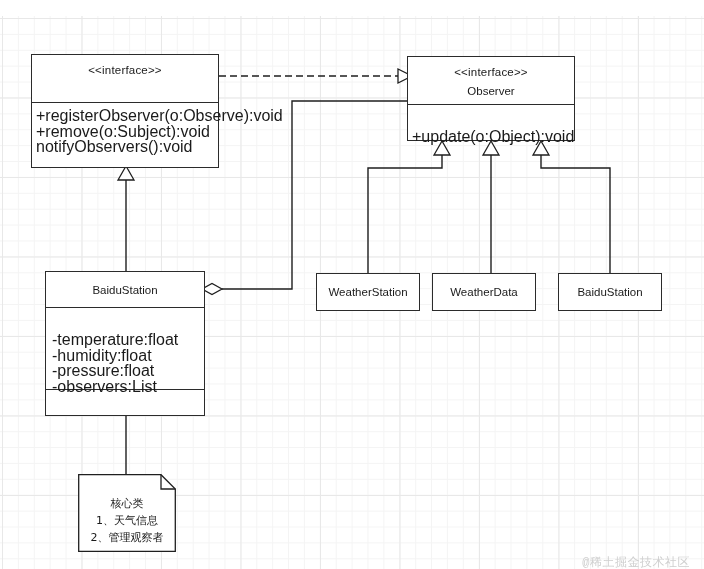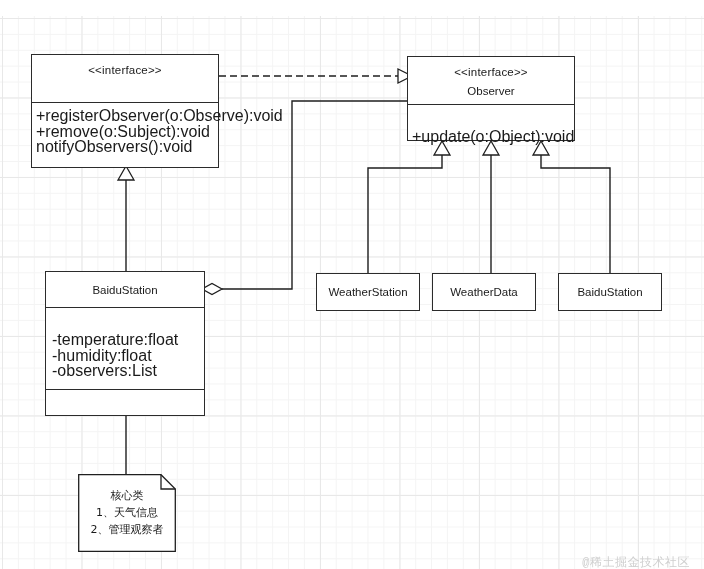--- a/index.html
+++ b/index.html
@@ -82,21 +82,21 @@
     overflow: visible;
   }
 
   .note {
     position: absolute;
     z-index: 5;
   }
   .note-text {
     position: absolute;
     left: 0;
-    top: 4px;
+    top: 12px;
     width: 100%;
     text-align: center;
     font-size: 11px;
     color: #1a1a1a;
     line-height: 17px;
     padding-top: 9px;
     box-sizing: border-box;
     font-family: "DejaVu Sans", "Liberation Sans", sans-serif;
   }
   .note-text .nline { display: block; }
@@ -176,20 +176,21 @@
     </div>
   </div>
 
   <div class="uml-box" style="left:45px; top:255px; width:160px; height:145px;">
     <div class="compartment" style="height:35px;">
       <div class="single-name">BaiduStation</div>
     </div>
     <div class="compartment members" style="height:82px; padding-left:6px; padding-top:24px;">
       <div>-temperature:float</div>
       <div>-humidity:float</div>
+      <div>-pressure:float</div>
       <div>-observers:List</div>
     </div>
     <div class="compartment empty-comp" style="height:28px;"></div>
   </div>
 
   <div class="uml-box" style="left:316px; top:257px; width:104px; height:38px;">
     <div class="single-name">WeatherStation</div>
   </div>
 
   <div class="uml-box" style="left:432px; top:257px; width:104px; height:38px;">

